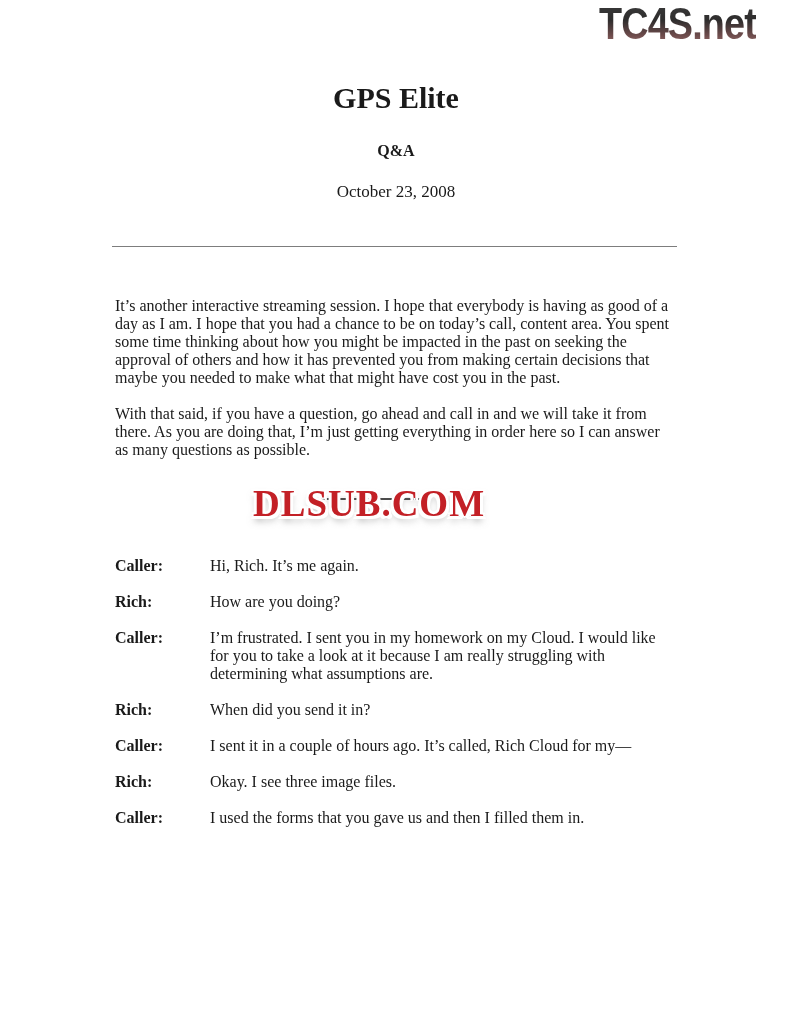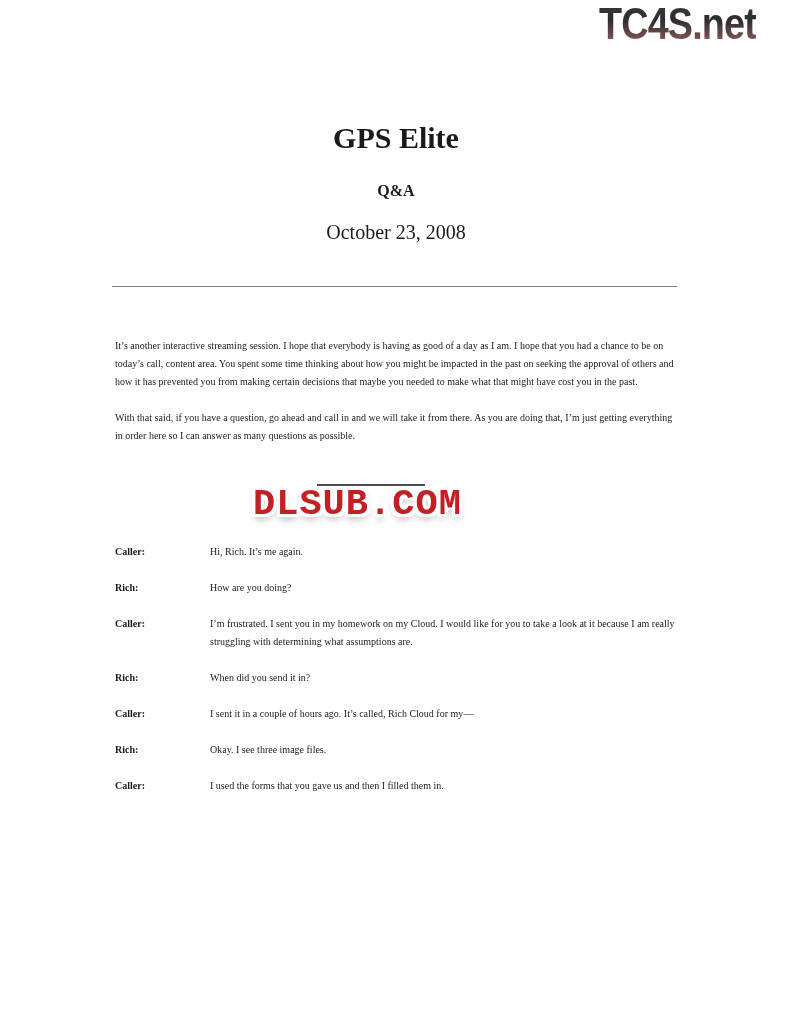--- a/index.html
+++ b/index.html
@@ -34,60 +34,60 @@
     transform: scaleX(0.84);
     transform-origin: top right;
     background: linear-gradient(180deg, #3c3c3c 0%, #2e2d2d 42%, #6e4c4c 74%, #a67a78 100%);
     -webkit-background-clip: text;
     background-clip: text;
     color: transparent;
     text-shadow: none;
   }
 
   
-  .title-block { text-align: center; padding-top: 120px; }
+  .title-block { text-align: center; padding-top: 80px; }
   .doc-title   { font-size: 30px; font-weight: bold; line-height: 36px; }
   .doc-subtitle{ font-size: 16px; font-weight: bold; line-height: 28px; margin-top: 21px; }
-  .doc-date    { font-size: 20px; line-height: 20px; margin-top: 17px; }
+  .doc-date    { font-size: 17px; line-height: 20px; margin-top: 17px; }
 
   
   .full-rule {
     margin-top: 44px;
     margin-left: -3px;
     width: 565px;
     border: none;
     border-top: 1px solid #7d7d7d;
     height: 0;
   }
   .short-rule {
     width: 108px;
     border: none;
     border-top: 2px solid #4c4c4c;
     height: 0;
     margin: 39px 0 0 202px;
   }
 
   
-  .body-text { font-size: 10px; line-height: 18px; }
+  .body-text { font-size: 16px; line-height: 18px; }
   .para { margin-bottom: 18px; }
   .para-first { margin-top: 50px; }
   .split-line { display: flex; justify-content: space-between; }
 
   
   .dialogue { margin-top: 57px; }
   .dlg-row { display: flex; margin-bottom: 18px; }
   .dlg-speaker { flex: 0 0 95px; font-weight: bold; }
   .dlg-text { flex: 1 1 auto; max-width: 467px; }
 
   
   .wm-dlsub {
     position: absolute;
     left: 253px;
     top: 484px;
-    font-family: Liberation Mono, monospace;
+    font-family: Liberation Serif, serif;
     font-weight: bold;
     font-size: 37px;
     line-height: 40px;
     letter-spacing: 1px;
     color: #c32026;
     transform: scaleY(1.02);
     text-shadow:
       -2px -2px 0 #ffffff,  0 -2px 0 #ffffff,  2px -2px 0 #ffffff,
       -2px  0   0 #ffffff,  2px  0   0 #ffffff,
       -2px  2px 0 #ffffff,  0  2px 0 #ffffff,  2px  2px 0 #ffffff,

